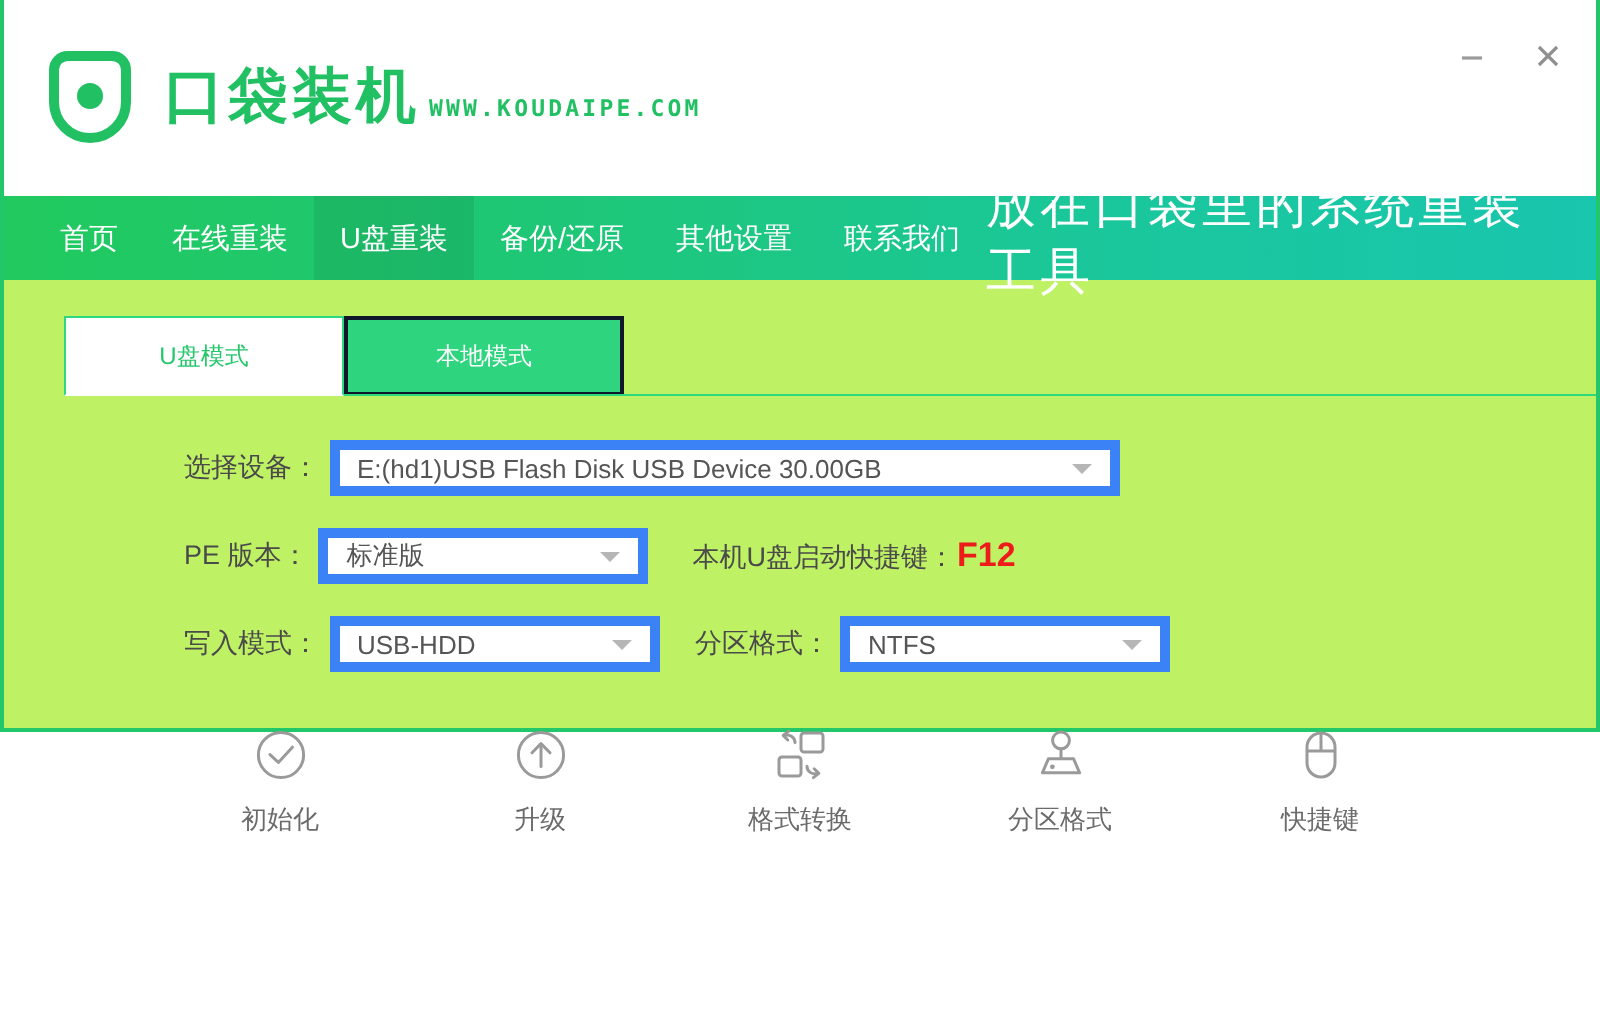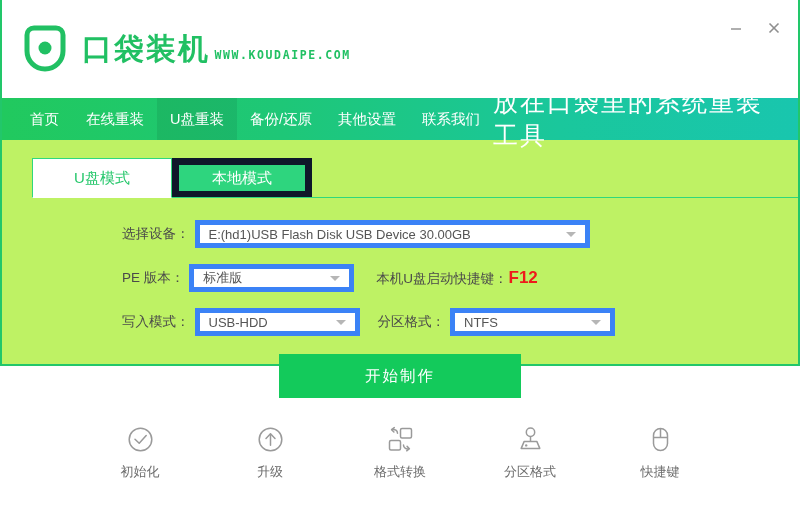--- a/index.html
+++ b/index.html
@@ -106,55 +106,55 @@
     display: flex;
     align-items: flex-end;
     padding-left: 30px;
   }
   .tab {
     width: 140px;
     height: 40px;
     display: flex;
     align-items: center;
     justify-content: center;
-    font-size: 15px;
+    font-size: 12px;
     cursor: pointer;
     position: relative;
   }
   .tab.active {
     background: #ffffff;
     color: #25c76b;
     border: 1px solid #2fd87c;
     border-bottom: 1px solid #ffffff;
     z-index: 3;
   }
   .tab.inactive {
     background: #2ed57e;
     color: #ffffff;
-    border: 7px solid #0f172a;
+    border: 2px solid #0f172a;
   }
   .tabs-underline {
     position: absolute;
     left: 30px;
     right: 0px;
     bottom: 0;
     height: 1px;
     background: #2fd87c;
     z-index: 1;
   }
 
   
   .form {
     padding-top: 22px;
   }
   .form-row {
     display: flex;
     align-items: center;
     justify-content: flex-start;
-    padding-left: 120px;
+    padding-left: 90px;
     margin-bottom: 16px;
     height: 28px;
     border-radius: 10px;
   }
   .field-label {
     font-size: 13.5px;
     color: #4a4a4a;
     white-space: nowrap;
     margin-right: 5px;
   }
@@ -338,23 +338,20 @@
         <span>USB-HDD</span>
         <span class="caret"></span>
       </div>
       <span class="field-label" style="margin-left:18px;">分区格式：</span>
       <div class="select mid">
         <span>NTFS</span>
         <span class="caret"></span>
       </div>
     </div>
 
-    <div class="btn-row">
-      <button class="primary-btn">开始制作</button>
-    </div>
 
   </div>
 
   <div class="tools">
 
     <div class="tool">
       <span class="tool-icon">
         <svg width="27" height="27" viewBox="0 0 27 27" fill="none">
           <circle cx="13.5" cy="13.5" r="11.3" stroke="#9a9a9a" stroke-width="1.5"></circle>
           <path d="M8 13.3 L12.2 17.2 L19.2 9.6" stroke="#9a9a9a" stroke-width="1.5" fill="none" stroke-linecap="round" stroke-linejoin="round"></path>

